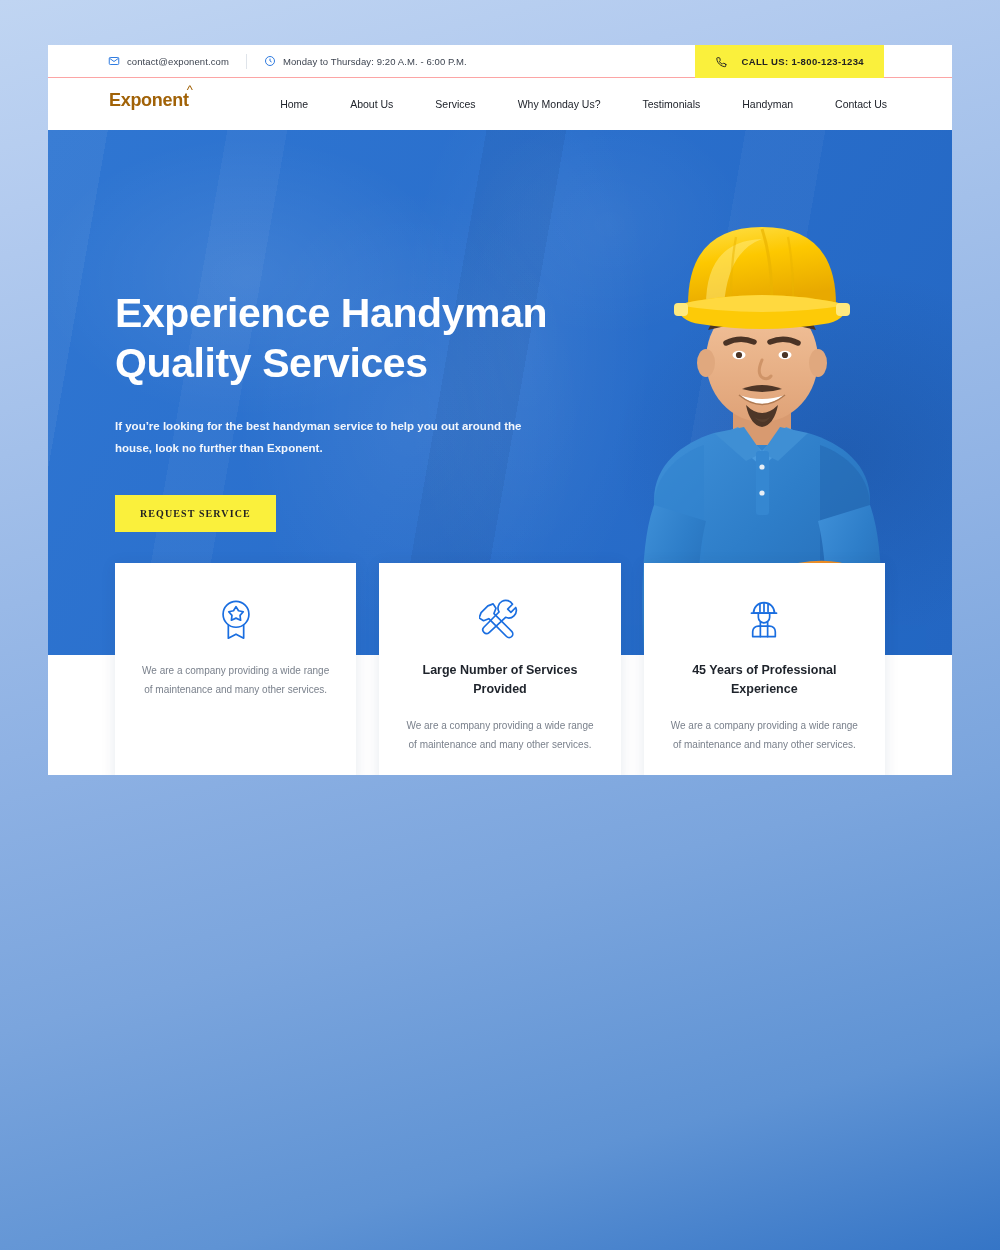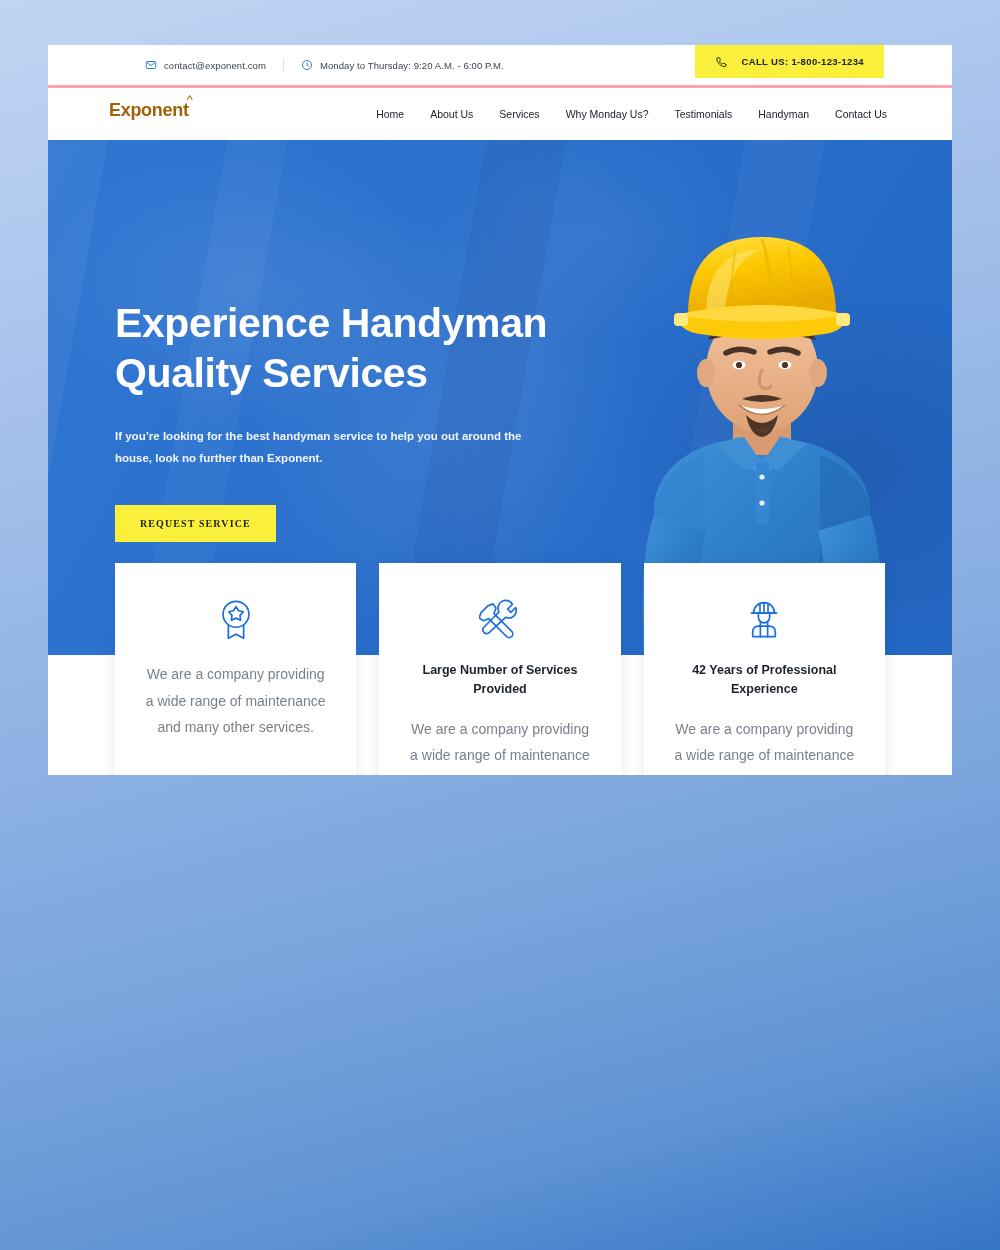--- a/index.html
+++ b/index.html
@@ -30,26 +30,25 @@
     top: 45px;
     width: 904px;
     height: 730px;
     background: #ffffff;
     overflow: hidden;
   }
 
   
   .topbar {
     position: relative;
-    height: 43px;
+    height: 33px;
     background: #ffffff;
-    border-bottom: 3px solid #fca5a5;
-    display: flex;
-    align-items: center;
-    padding-left: 37px;
+    border-bottom: 1px solid #fca5a5;
+    display: flex;
+    align-items: center;
   }
   .topbar-left {
     display: flex;
     align-items: center;
     padding-left: 60px;
     height: 100%;
   }
   .tb-item {
     display: flex;
     align-items: center;
@@ -113,21 +112,21 @@
     font-weight: normal;
     line-height: 1;
   }
   .nav {
     position: absolute;
     right: 52px;
     top: 0;
     height: 100%;
     display: flex;
     align-items: center;
-    gap: 0;
+    gap: 16px;
   }
   .nav a {
     font-size: 10.5px;
     color: #20242c;
     text-decoration: none;
     padding: 0 13px;
     white-space: nowrap;
   }
 
   
@@ -233,21 +232,21 @@
     margin-bottom: 18px;
   }
   .card-title {
     font-size: 12.5px;
     font-weight: bold;
     color: #1e232b;
     line-height: 1.55;
     margin-bottom: 16px;
   }
   .card-text {
-    font-size: 14px;
+    font-size: 10px;
     color: #7a818c;
     line-height: 1.9;
   }
 
   .white-fill {
     position: absolute;
     left: 0;
     right: 0;
     top: 610px;
     height: 120px;
@@ -464,19 +463,19 @@
         <svg width="42" height="42" viewBox="0 0 52 52" fill="none" stroke="#1a6ee0" stroke-width="2.1" stroke-linejoin="round" stroke-linecap="round">
           <path d="M13 17.5a13 13 0 0 1 26 0z"></path>
           <path d="M10.5 17.5h31"></path>
           <path d="M21 6.5v9M31 6.5v9M26 5v10.5"></path>
           <path d="M19 17.5v5a7 7 0 0 0 14 0v-5"></path>
           <path d="M21.5 28.5v5M30.5 28.5v5"></path>
           <path d="M12 46.5v-6a7 7 0 0 1 7-7h14a7 7 0 0 1 7 7v6z"></path>
           <path d="M21.5 33.5v13M30.5 33.5v13"></path>
         </svg>
       </div>
-      <div class="card-title">42 Years of Professional Experience</div>
+      <div class="card-title">45 Years of Professional Experience</div>
       <div class="card-text">We are a company providing a wide range of maintenance and many other services.</div>
     </div>
 
   </div>
 
 </div>
 
 </body></html>

